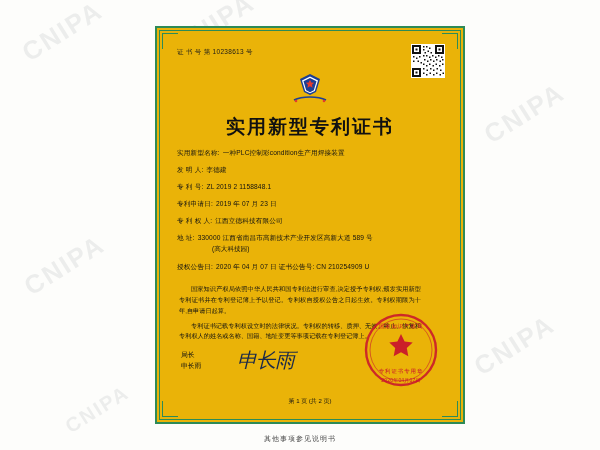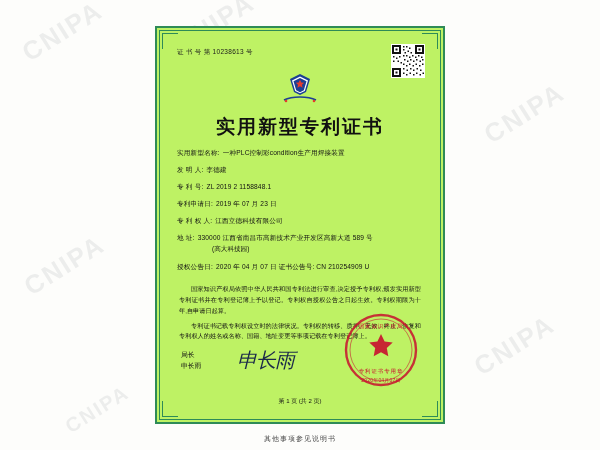--- a/index.html
+++ b/index.html
@@ -35,21 +35,22 @@
   }
   .wm.small { font-size: 20px; }
 
   
   .sheet {
     position: absolute;
     left: 155px;
     top: 26px;
     width: 290px;
     height: 398px;
-    background: #bef264;
+    background: #eab308;
+    padding-left: 20px;
   }
   .frame-outer {
     position: absolute;
     inset: 0;
     border: 2px solid #2e8b57;
     box-sizing: border-box;
   }
   .frame-inner {
     position: absolute;
     inset: 4px;

